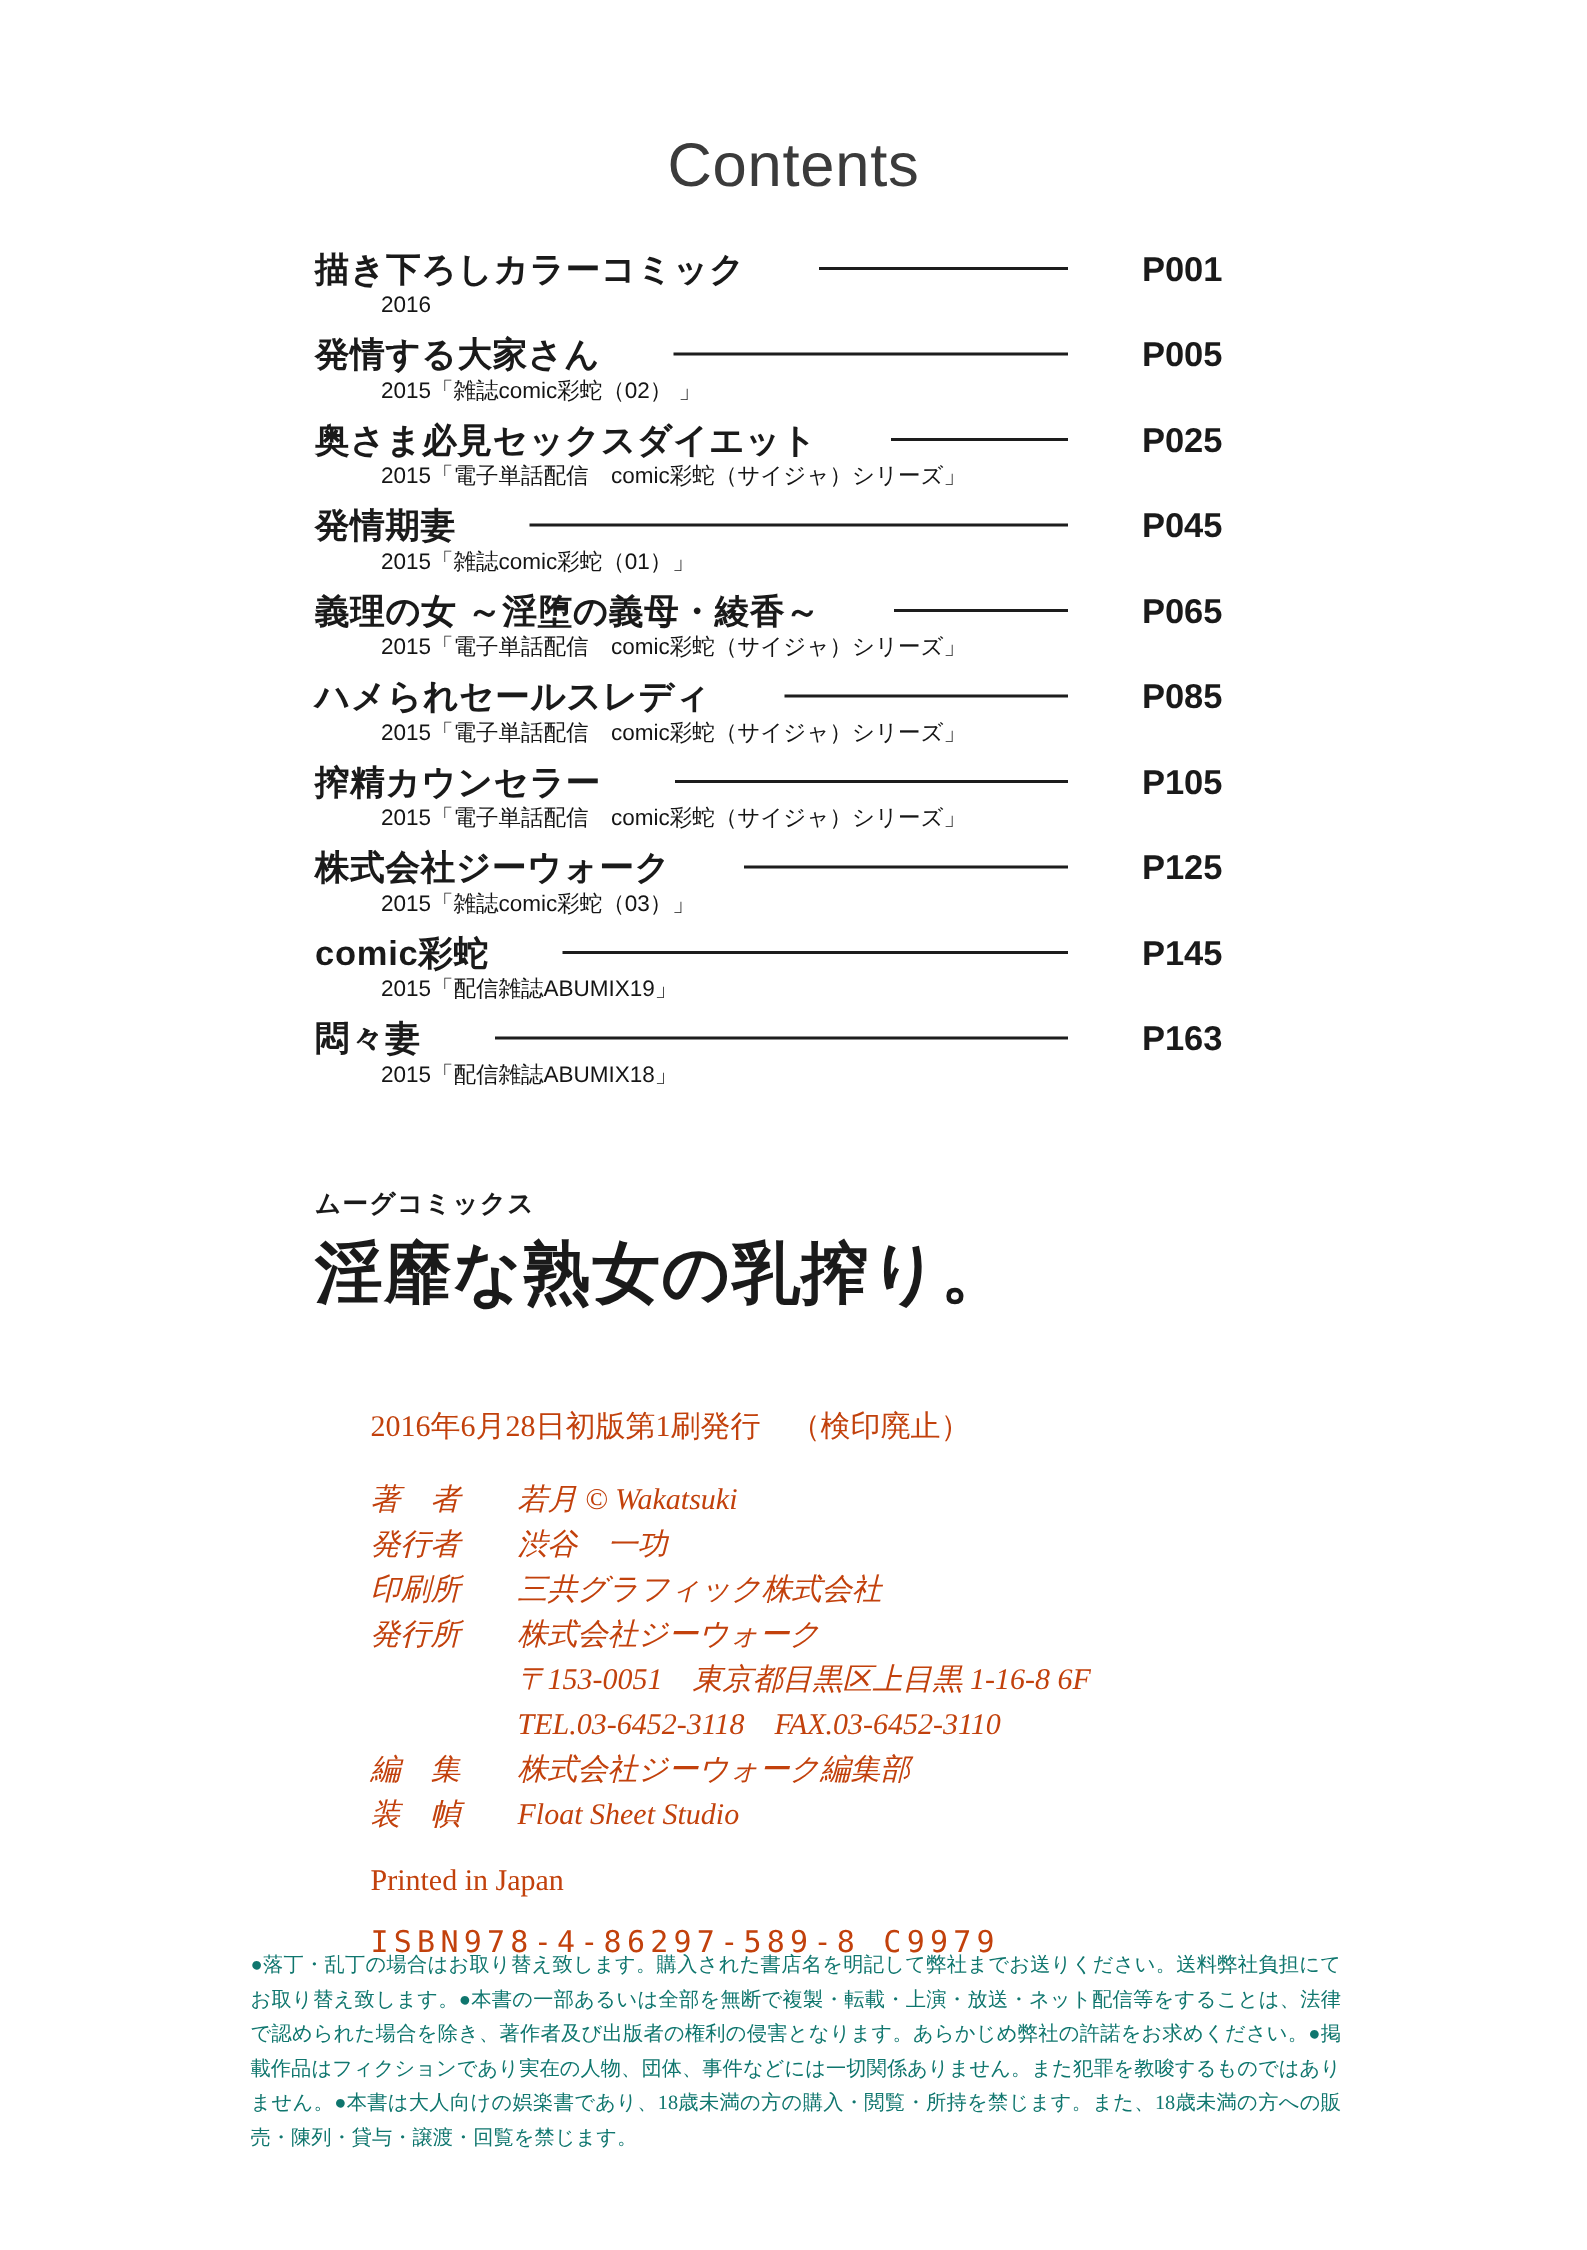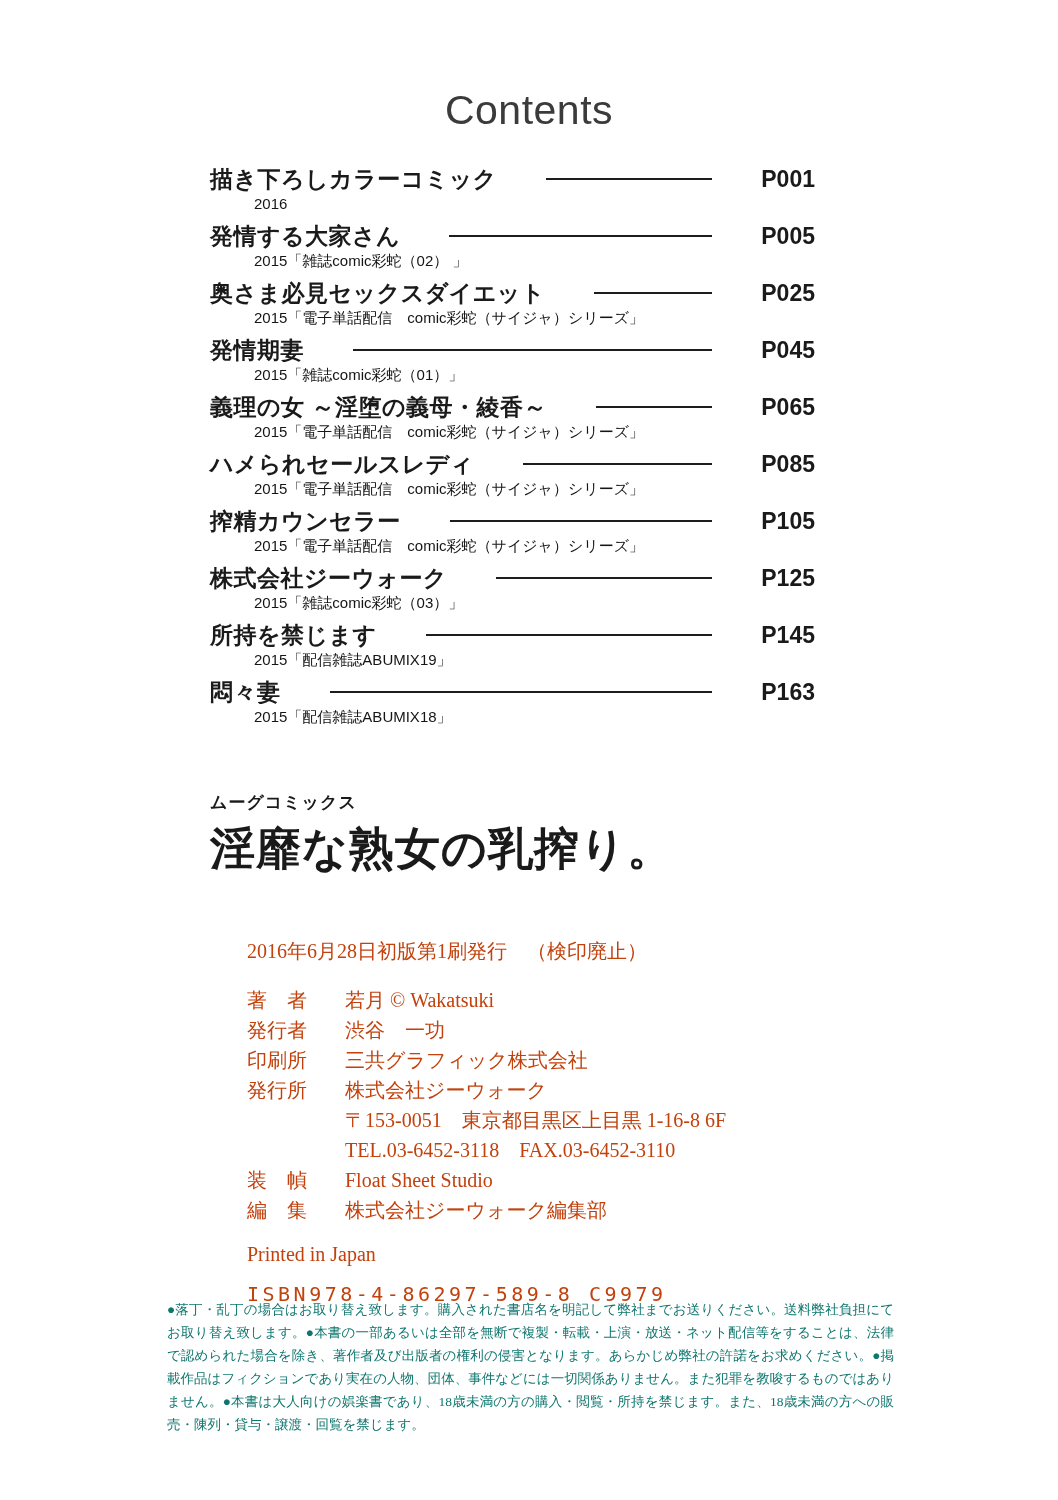--- a/index.html
+++ b/index.html
@@ -103,20 +103,21 @@
     color: #c2410c;
   }
   .edition-line {
     line-height: 30px;
     margin-bottom: 19px;
     white-space: nowrap;
   }
   .colophon-row {
     display: flex;
     line-height: 30px;
+    font-style: italic;
   }
   .colophon-label {
     width: 72px;
     flex: 0 0 72px;
     white-space: nowrap;
   }
   .colophon-value {
     margin-left: 26px;
     white-space: nowrap;
   }
@@ -220,21 +221,21 @@
     <div class="toc-main">
       <span class="toc-title">株式会社ジーウォーク</span>
       <span class="toc-line"></span>
       <span class="toc-page">P125</span>
     </div>
     <div class="toc-sub">2015「雑誌comic彩蛇（03）」</div>
   </div>
 
   <div class="toc-entry">
     <div class="toc-main">
-      <span class="toc-title">所持を禁じます</span>
+      <span class="toc-title">comic彩蛇</span>
       <span class="toc-line"></span>
       <span class="toc-page">P145</span>
     </div>
     <div class="toc-sub">2015「配信雑誌ABUMIX19」</div>
   </div>
 
   <div class="toc-entry">
     <div class="toc-main">
       <span class="toc-title">悶々妻</span>
       <span class="toc-line"></span>
@@ -271,25 +272,25 @@
   </div>
   <div class="colophon-row">
     <span class="colophon-label"></span>
     <span class="colophon-value">〒153-0051　東京都目黒区上目黒 1-16-8 6F</span>
   </div>
   <div class="colophon-row">
     <span class="colophon-label"></span>
     <span class="colophon-value">TEL.03-6452-3118　FAX.03-6452-3110</span>
   </div>
   <div class="colophon-row">
+    <span class="colophon-label">編　集</span>
+    <span class="colophon-value">株式会社ジーウォーク編集部</span>
+  </div>
+  <div class="colophon-row">
     <span class="colophon-label">装　幀</span>
     <span class="colophon-value">Float Sheet Studio</span>
-  </div>
-  <div class="colophon-row">
-    <span class="colophon-label">編　集</span>
-    <span class="colophon-value">株式会社ジーウォーク編集部</span>
   </div>
 
   <div class="printed-in">Printed in Japan</div>
   <div class="isbn-line">ISBN978-4-86297-589-8 C9979</div>
 </div>
 
 <div class="legal-notice">●落丁・乱丁の場合はお取り替え致します。購入された書店名を明記して弊社までお送りください。送料弊社負担にてお取り替え致します。●本書の一部あるいは全部を無断で複製・転載・上演・放送・ネット配信等をすることは、法律で認められた場合を除き、著作者及び出版者の権利の侵害となります。あらかじめ弊社の許諾をお求めください。●掲載作品はフィクションであり実在の人物、団体、事件などには一切関係ありません。また犯罪を教唆するものではありません。●本書は大人向けの娯楽書であり、18歳未満の方の購入・閲覧・所持を禁じます。また、18歳未満の方への販売・陳列・貸与・譲渡・回覧を禁じます。</div>
 
 </body></html>

